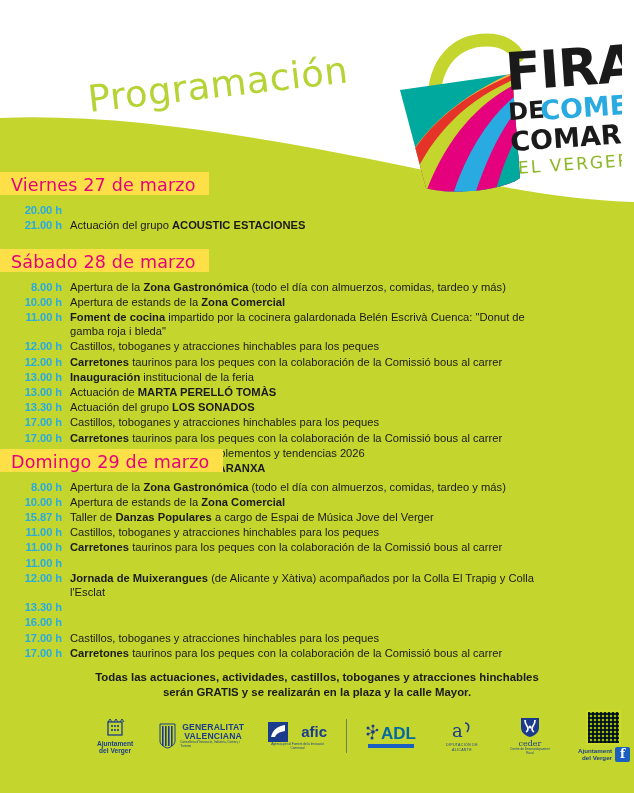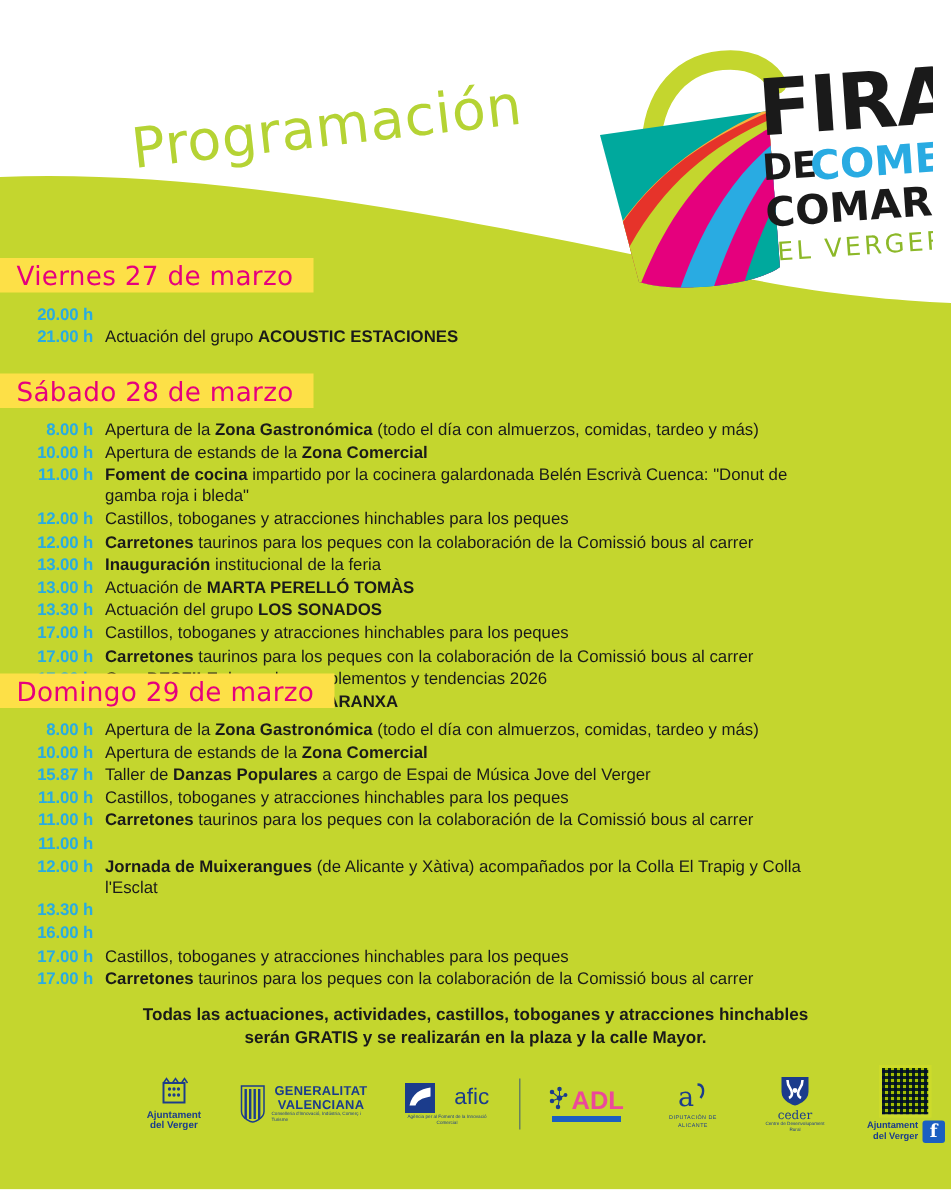--- a/index.html
+++ b/index.html
@@ -326,41 +326,41 @@
         <div class="f-sub" style="text-align:left;max-width:66px">Conselleria d'Innovació, Indústria, Comerç i Turisme</div>
       </div>
     </div>
 
     <div class="flogo" style="margin:0 10px">
       <div style="display:flex;align-items:center">
         <svg width="20" height="20" viewBox="0 0 20 20">
           <rect x="0" y="0" width="20" height="20" fill="#1b3c8c"></rect>
           <path d="M3,15 C5,7 10,4 17,3 L17,9 C11,10 8,12 7,15 Z" fill="#ffffff"></path>
         </svg>
-        <span style="font-size:15px;font-weight:normal;color:#1b3c8c;margin-left:13px;line-height:1">afic</span>
+        <span style="font-size:15px;font-weight:bold;color:#1b3c8c;margin-left:13px;line-height:1">afic</span>
       </div>
       <div class="f-sub" style="max-width:58px;margin-top:1px">Agència per al Foment de la Innovació Comercial</div>
     </div>
 
     <div class="divider"></div>
 
     <div class="flogo" style="margin:0 10px">
       <div style="display:flex;align-items:center">
         <svg width="13" height="18" viewBox="0 0 13 18">
           <g fill="#1b3c8c">
             <circle cx="2" cy="4" r="1.5"></circle>
               <circle cx="2" cy="10" r="1.5"></circle>
             <circle cx="7" cy="2" r="1.5"></circle>
               <circle cx="7" cy="8" r="1.8"></circle>
             <circle cx="6" cy="14" r="1.5"></circle>
               <circle cx="11" cy="6" r="1.3"></circle>
             <path d="M2,4 L7,8 L2,10 M7,2 L7,8 L6,14 M7,8 L11,6" stroke="#1b3c8c" stroke-width="0.7" fill="none"></path>
           </g>
         </svg>
-        <span style="font-size:17px;font-weight:bold;color:#ec4899;margin-left:2px;line-height:1">ADL</span>
+        <span style="font-size:17px;font-weight:bold;color:#0369a1;margin-left:2px;line-height:1">ADL</span>
       </div>
       <div style="width:46px;height:4px;background:#1b5fc1;margin-top:1.5px"></div>
     </div>
 
     <div class="flogo" style="margin:0 11px">
       <svg width="20" height="21" viewBox="0 0 20 21">
         <text x="0" y="17" font-family="DejaVu Serif, serif" font-size="18" fill="#1b3c8c">a</text>
         <path d="M13,3 C17,3 18,8 15,12" fill="none" stroke="#1b3c8c" stroke-width="1.6"></path>
       </svg>
       <div class="f-sub" style="font-size:3.6px;letter-spacing:.3px;margin-top:2px;max-width:50px">DIPUTACIÓN DE ALICANTE</div>

